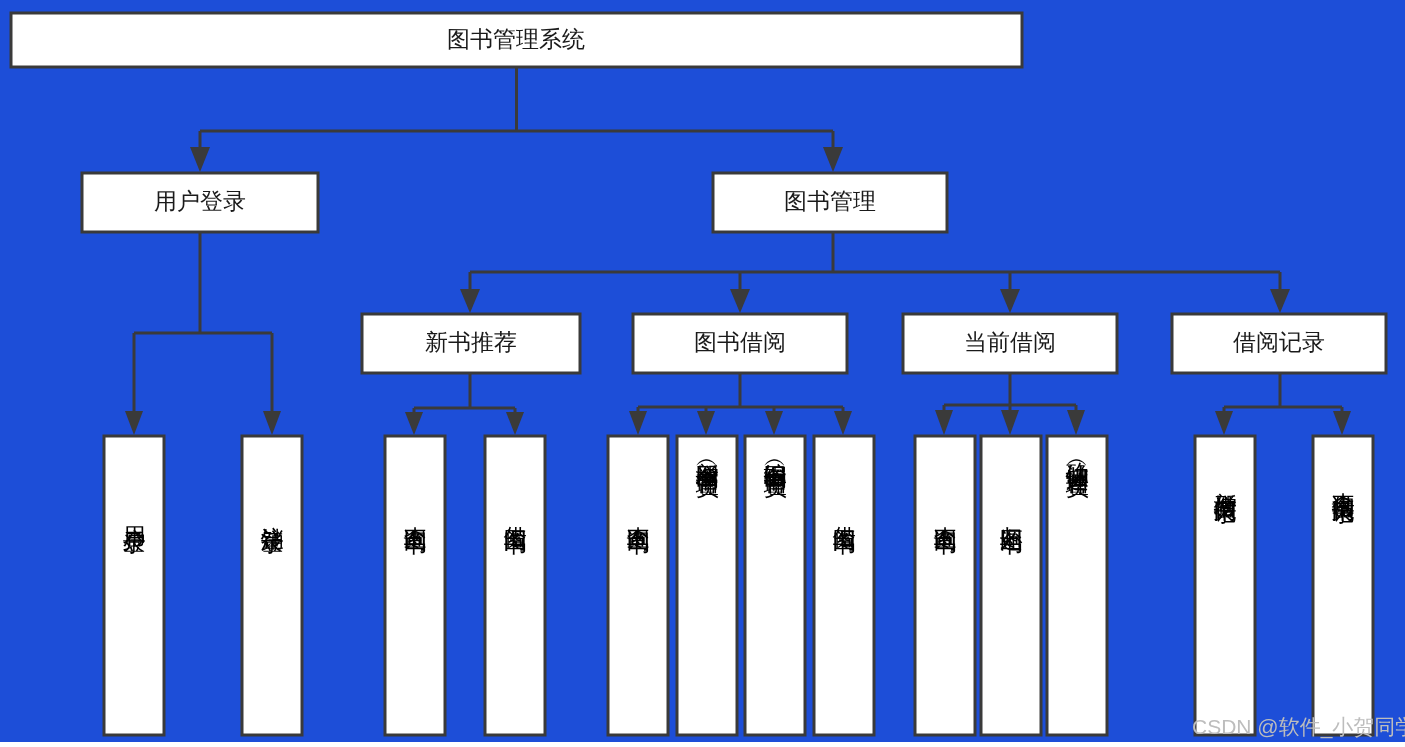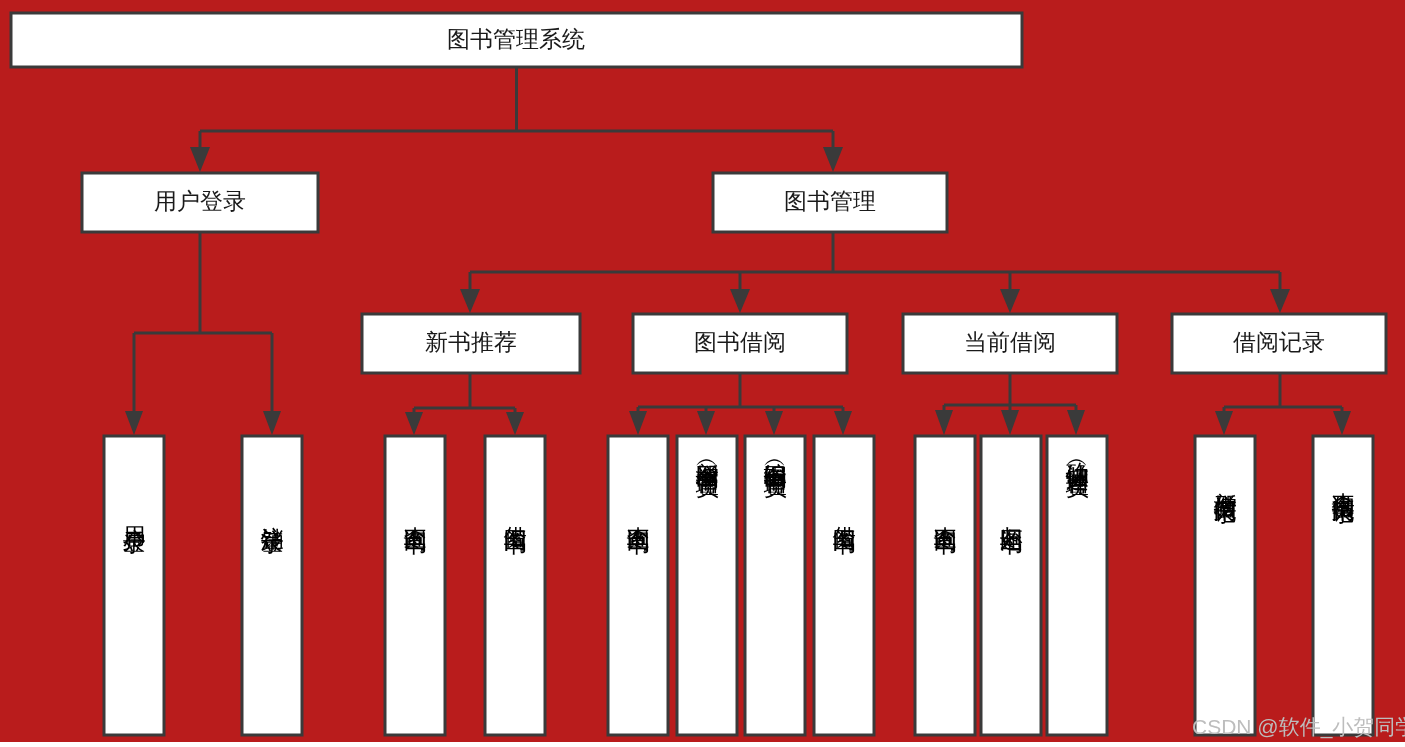--- a/index.html
+++ b/index.html
@@ -7,21 +7,21 @@
     padding: 0;
     background: #ffffff;
   }
   body {
     font-family: "Liberation Sans", "DejaVu Sans", sans-serif;
   }
   #diagram-root {
     position: relative;
     width: 1405px;
     height: 742px;
-    background: #b91c1c;
+    background: #1d4ed8;
     overflow: hidden;
   }
   svg#chart-svg {
     position: absolute;
     top: 0;
     left: 0;
     width: 1405px;
     height: 747px;
   }
   .node-box {

